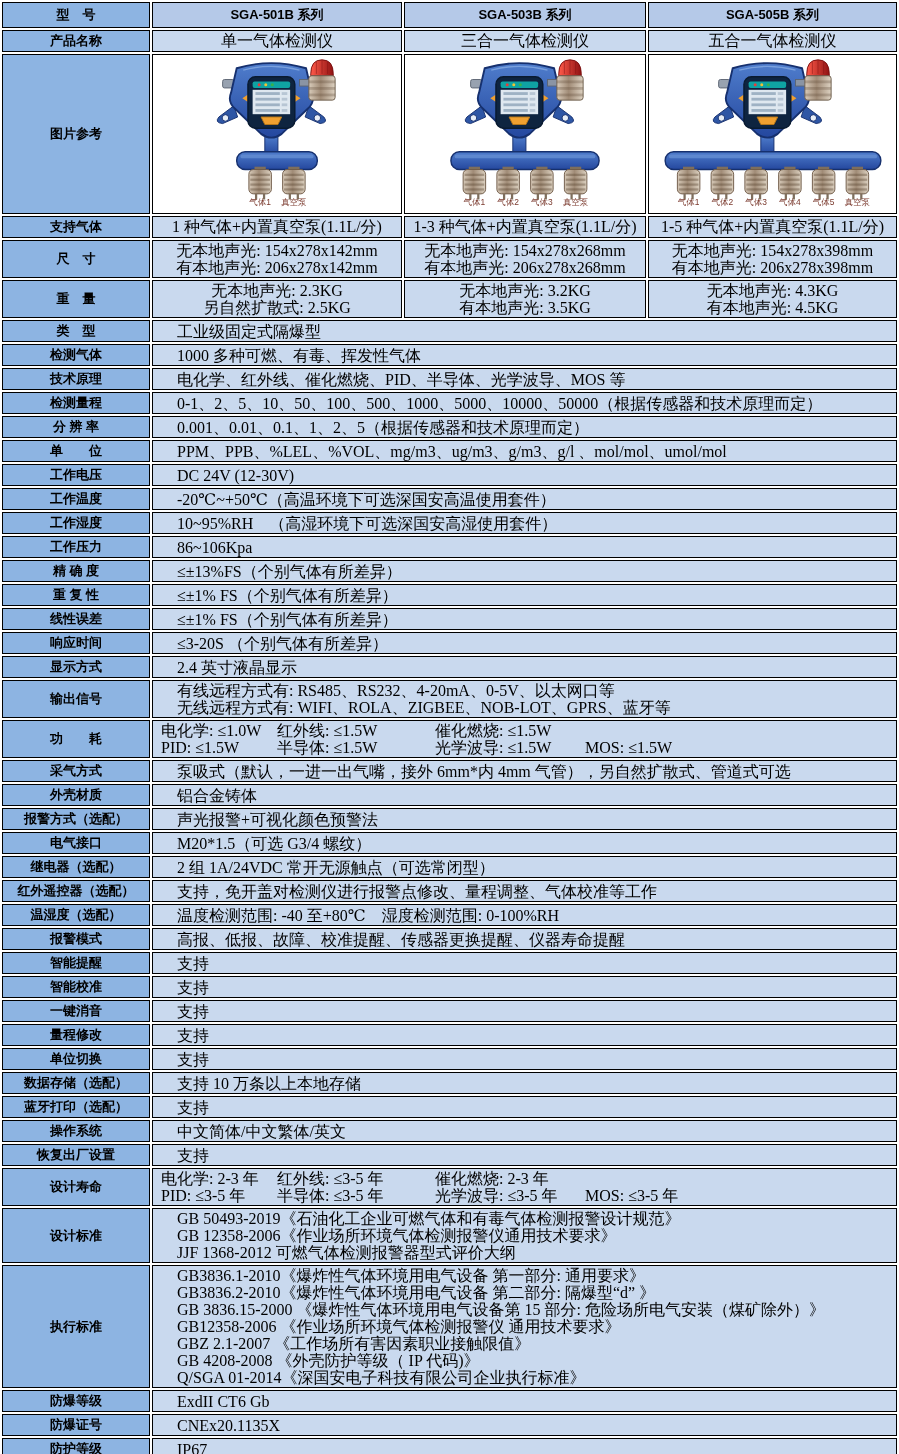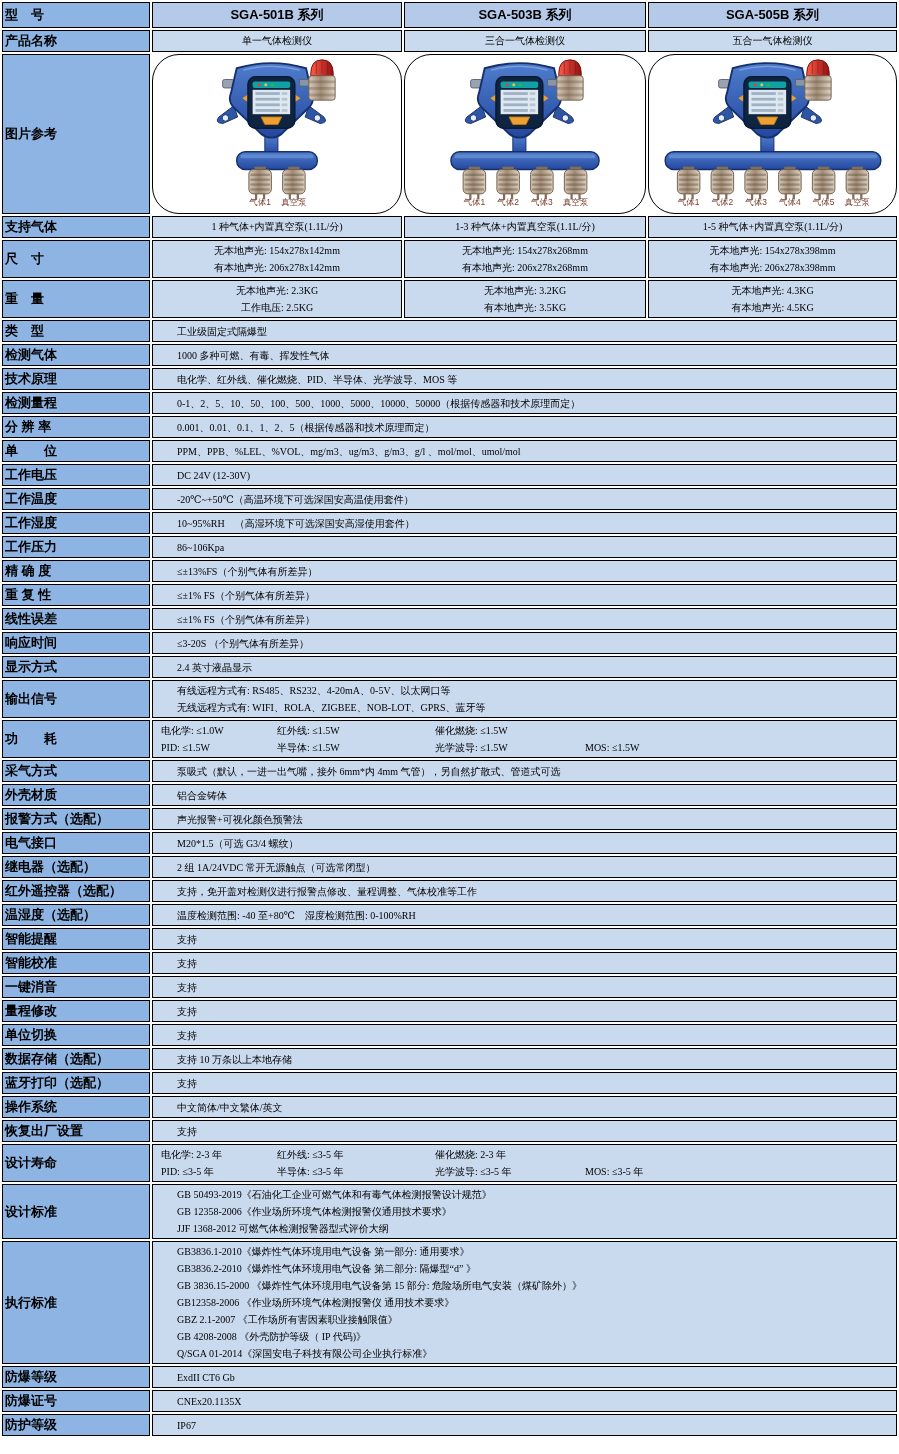--- a/index.html
+++ b/index.html
@@ -1,25 +1,25 @@
 <!DOCTYPE html>
 <html><head>
 <meta charset="utf-8">
 <style>
   html,body{margin:0;padding:0;background:#ffffff;}
   body{width:899px;font-family:"Liberation Sans","DejaVu Sans",sans-serif;}
   table.spec{width:899px;border-collapse:separate;border-spacing:2px;background:#ffffff;table-layout:fixed;}
   td{border:1px solid #000;color:#000;vertical-align:middle;overflow:hidden;}
-  td.lab{background:#8DB4E2;font-weight:bold;font-size:13px;
+  td.lab{background:#8DB4E2;text-align:center;font-weight:bold;font-size:13px;
          font-family:"Liberation Sans","DejaVu Sans",sans-serif;padding:1px 2px;white-space:nowrap;}
   td.hdr{background:#B5C9E8;text-align:center;font-weight:bold;font-size:13px;padding:1px 12px;}
   td.val{background:#C9D9EE;font-family:"Liberation Serif","DejaVu Serif",serif;
-         font-size:10px;padding:1px 8px;line-height:16px;}
+         font-size:16px;padding:1px 8px;line-height:16px;}
   td.cen{text-align:center;}
-  td.imgc{background:#ffffff;text-align:center;padding:2px 0;height:152px;border-radius:27px;}
+  td.imgc{background:#ffffff;text-align:center;padding:2px 0;height:152px;}
   tr.h1 td{height:22px;}
   tr.h2 td{height:17px;margin-left:8px;}
   tr.hsup td{height:18px;margin-top:32px;}
   .ln{line-height:17px;white-space:nowrap;}
   .mln{line-height:17px;margin-left:16px;}
   .gline{display:grid;grid-template-columns:116px 158px 150px auto;line-height:17px;white-space:nowrap;}
   .dev{display:inline-block;}
   svg text{font-family:"Liberation Sans","DejaVu Sans",sans-serif;}
 </style>
 </head>
@@ -372,21 +372,21 @@
         </td>
         <td class="val cen">
           <div class="ln">无本地声光: 154x278x398mm</div>
           <div class="ln">有本地声光: 206x278x398mm</div>
         </td>
       </tr>
       <tr>
         <td class="lab">重　量</td>
         <td class="val cen">
           <div class="ln">无本地声光: 2.3KG</div>
-          <div class="ln">工作电压: 2.5KG</div>
+          <div class="ln">另自然扩散式: 2.5KG</div>
         </td>
         <td class="val cen">
           <div class="ln">无本地声光: 3.2KG</div>
           <div class="ln">有本地声光: 3.5KG</div>
         </td>
         <td class="val cen">
           <div class="ln">无本地声光: 4.3KG</div>
           <div class="ln">有本地声光: 4.5KG</div>
         </td>
       </tr>
@@ -540,20 +540,26 @@
           <div class="mln">支持，免开盖对检测仪进行报警点修改、量程调整、气体校准等工作</div>
         </td>
       </tr>
       <tr>
         <td class="lab">温湿度（选配）</td>
         <td class="val" colspan="3">
           <div class="mln">温度检测范围: -40 至+80℃　湿度检测范围: 0-100%RH</div>
         </td>
       </tr>
       <tr>
+        <td class="lab">报警模式</td>
+        <td class="val" colspan="3">
+          <div class="mln">高报、低报、故障、校准提醒、传感器更换提醒、仪器寿命提醒</div>
+        </td>
+      </tr>
+      <tr>
         <td class="lab">智能提醒</td>
         <td class="val" colspan="3">
           <div class="mln">支持</div>
         </td>
       </tr>
       <tr>
         <td class="lab">智能校准</td>
         <td class="val" colspan="3">
           <div class="mln">支持</div>
         </td>

